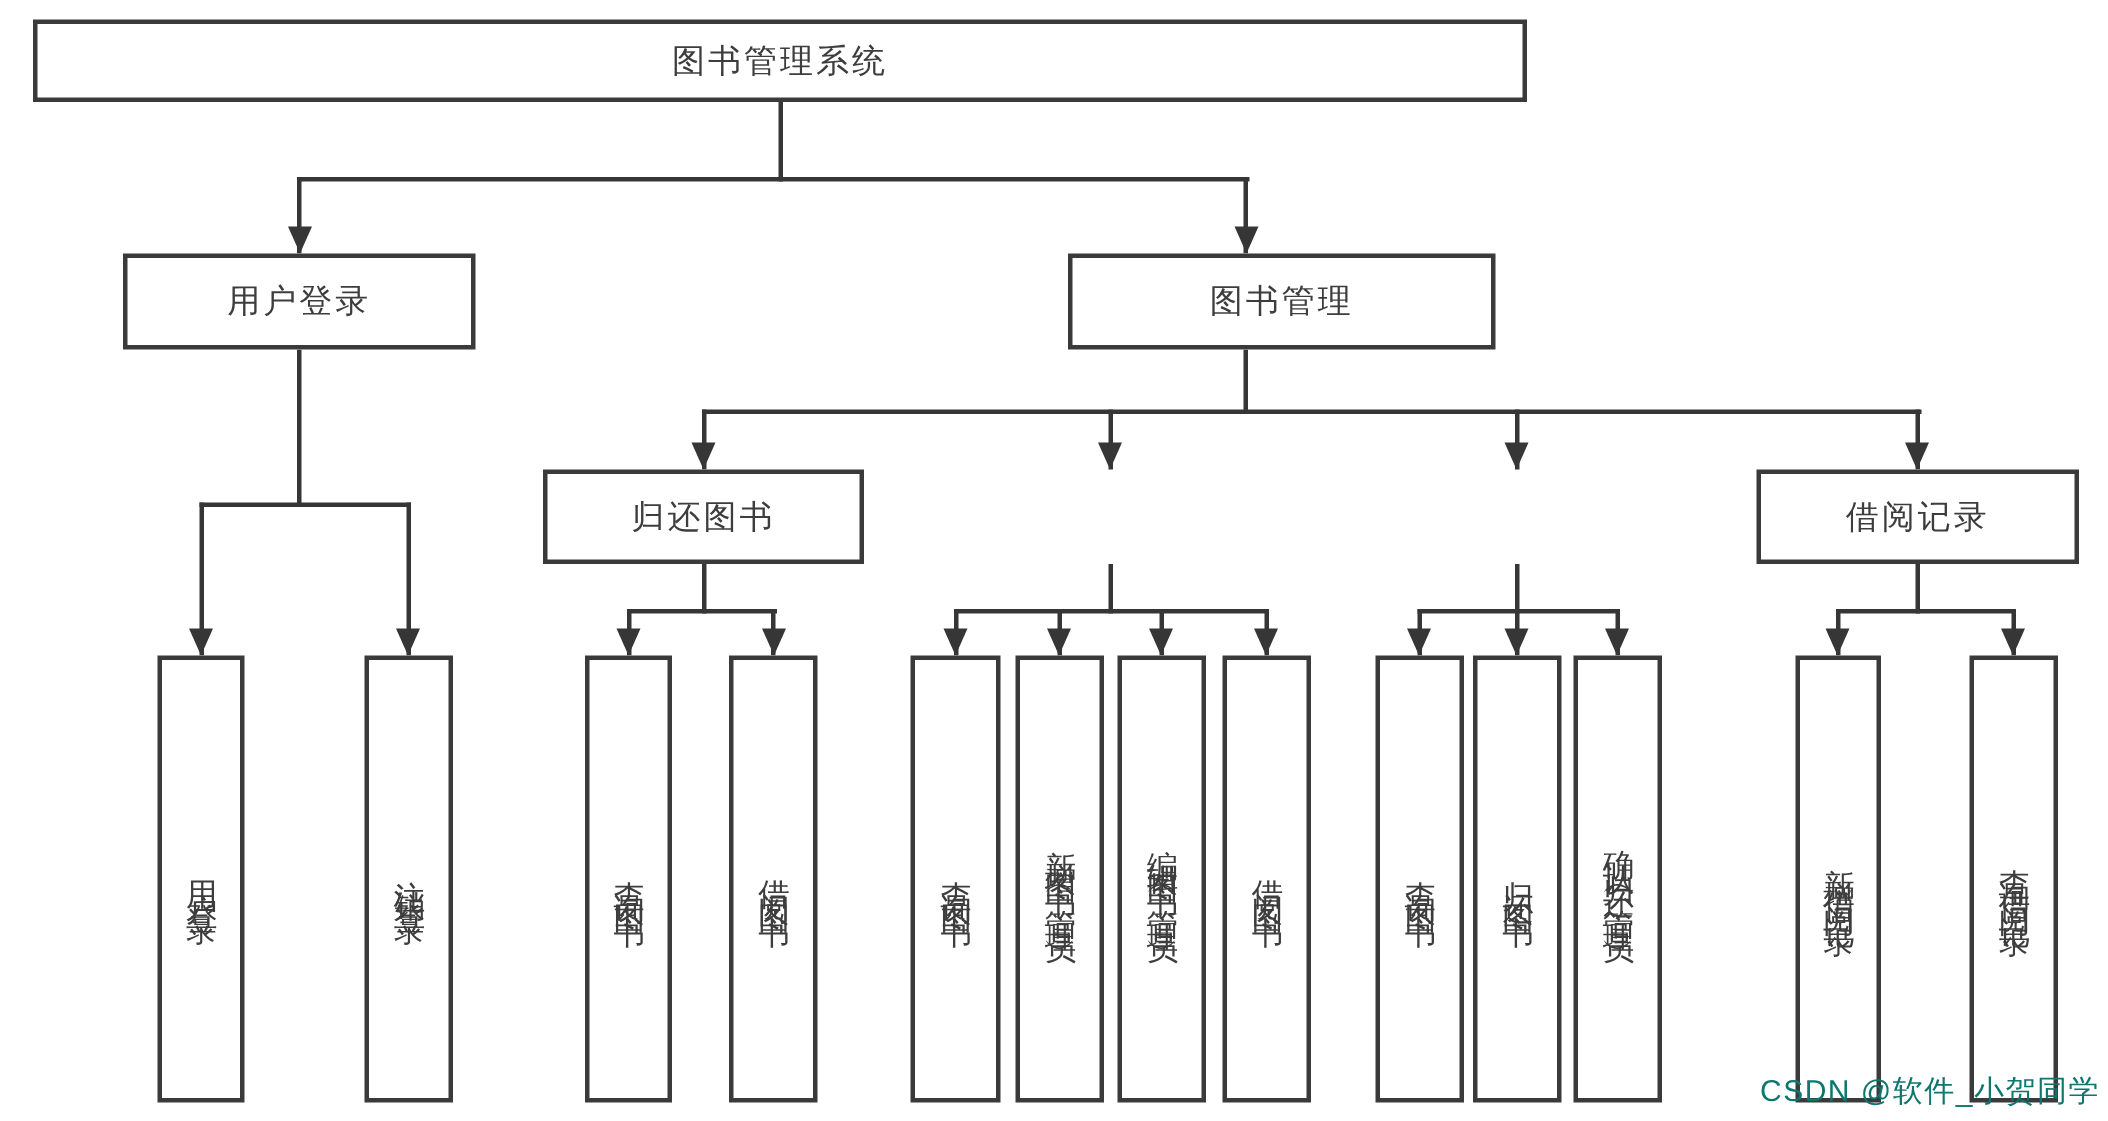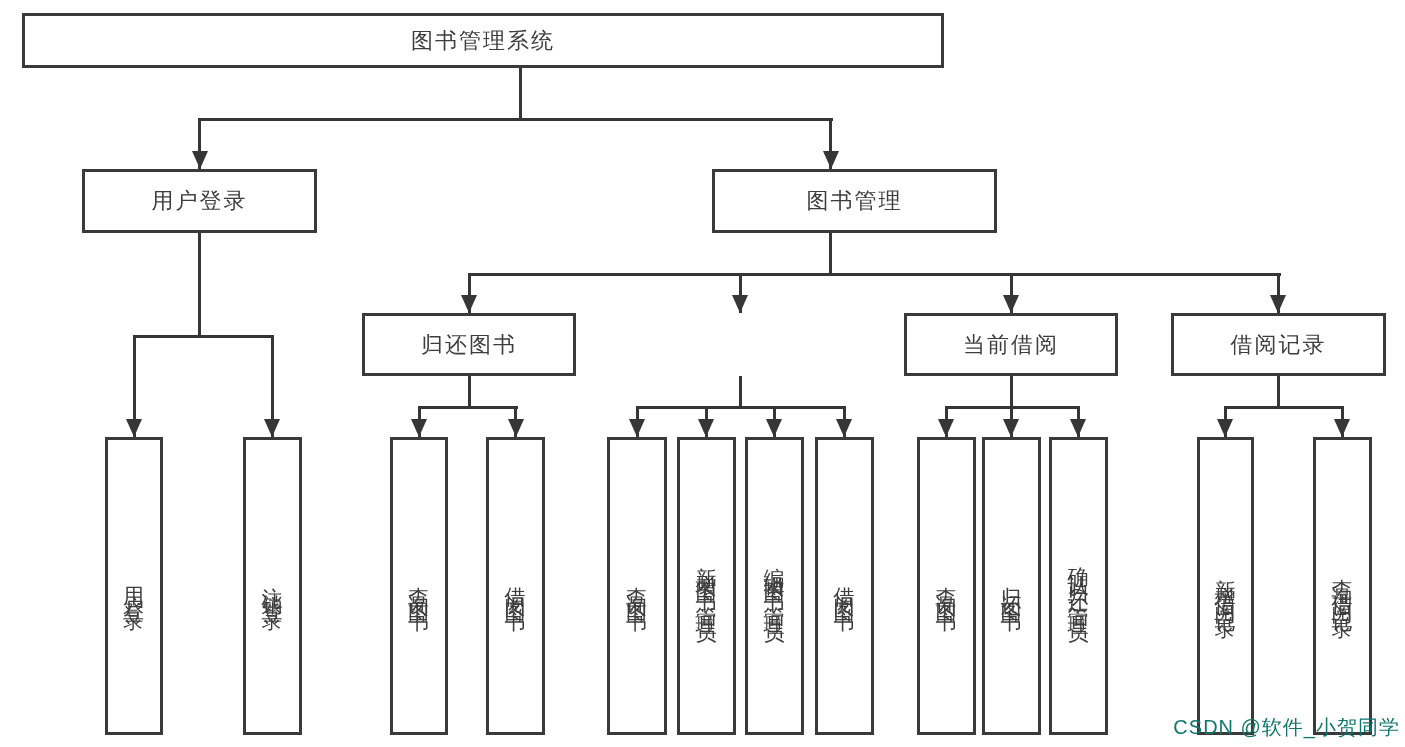--- a/index.html
+++ b/index.html
@@ -85,36 +85,33 @@
   <div class="vl" style="left:1077px;top:406px;width:3px;height:31px;"></div>
   <div class="arr" style="left:1070px;top:419px;"></div>
 
   <div class="vl" style="left:1277px;top:376px;width:3px;height:33px;"></div>
   <div class="hl" style="left:1224px;top:406px;width:120px;height:3px;"></div>
   <div class="vl" style="left:1224px;top:406px;width:3px;height:31px;"></div>
   <div class="arr" style="left:1217px;top:419px;"></div>
   <div class="vl" style="left:1341px;top:406px;width:3px;height:31px;"></div>
   <div class="arr" style="left:1334px;top:419px;"></div>
 
-  <div class="box" style="left:22px;top:13px;width:922px;height:55px;">
+  <div class="box" style="left:22px;top:13px;width:996px;height:55px;">
     <span>图书管理系统</span>
   </div>
 
   <div class="box" style="left:82px;top:169px;width:235px;height:64px;">
     <span>用户登录</span>
   </div>
   <div class="box" style="left:712px;top:169px;width:285px;height:64px;">
     <span>图书管理</span>
   </div>
 
   <div class="box" style="left:362px;top:313px;width:214px;height:63px;">
     <span>归还图书</span>
-  </div>
-  <div class="box" style="left:904px;top:313px;width:214px;height:63px;">
-    <span>当前借阅</span>
   </div>
   <div class="box" style="left:1171px;top:313px;width:215px;height:63px;">
     <span>借阅记录</span>
   </div>
 
   <div class="box vbox" style="left:105px;top:437px;width:58px;height:298px;">
     <span class="vtxt">用户登录</span>
   </div>
   <div class="box vbox" style="left:243px;top:437px;width:59px;height:298px;">
     <span class="vtxt">注销登录</span>

